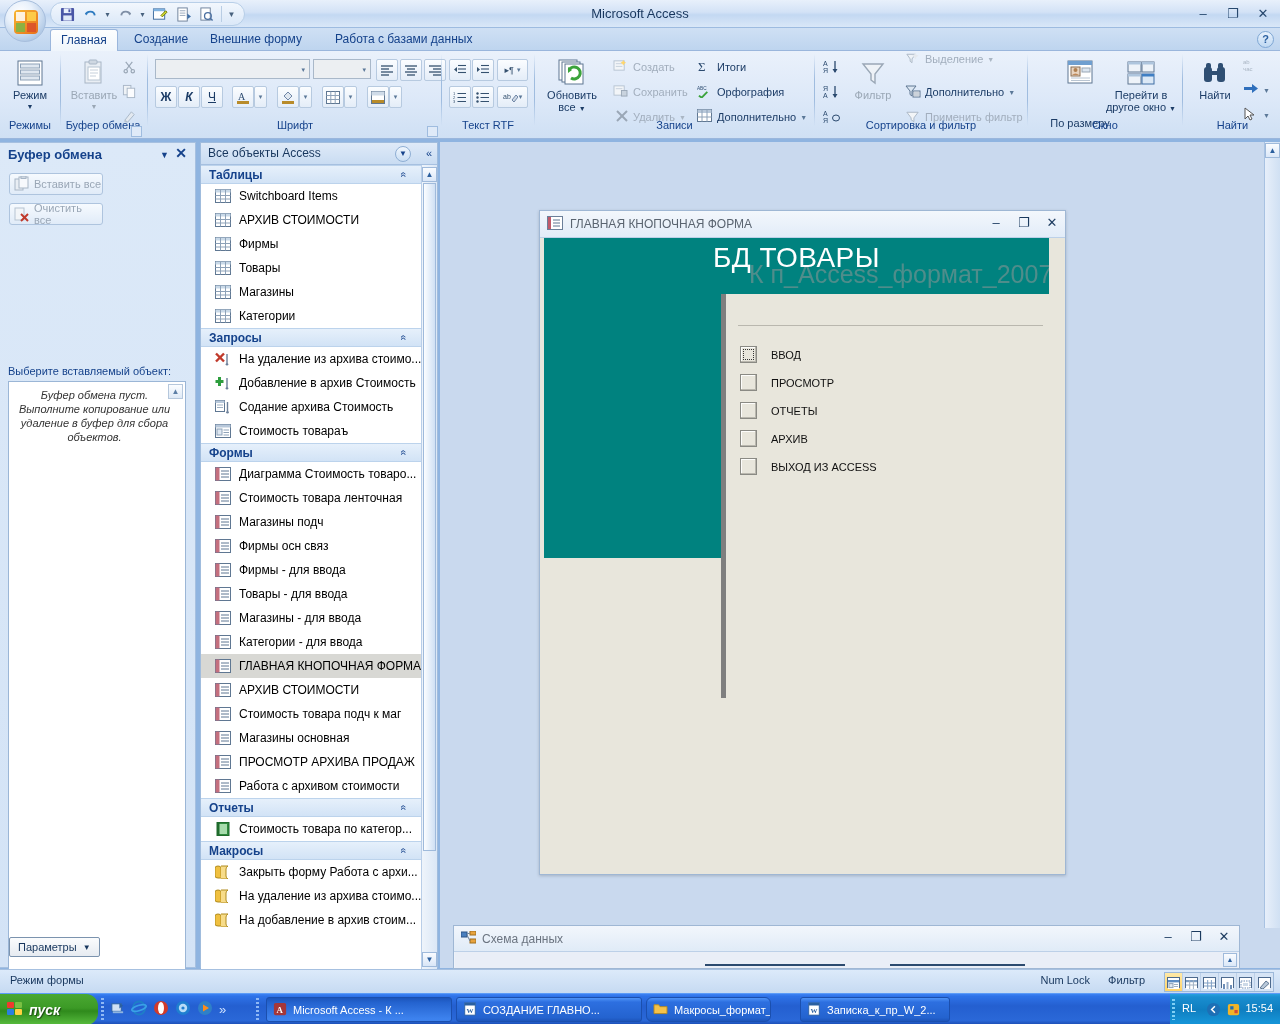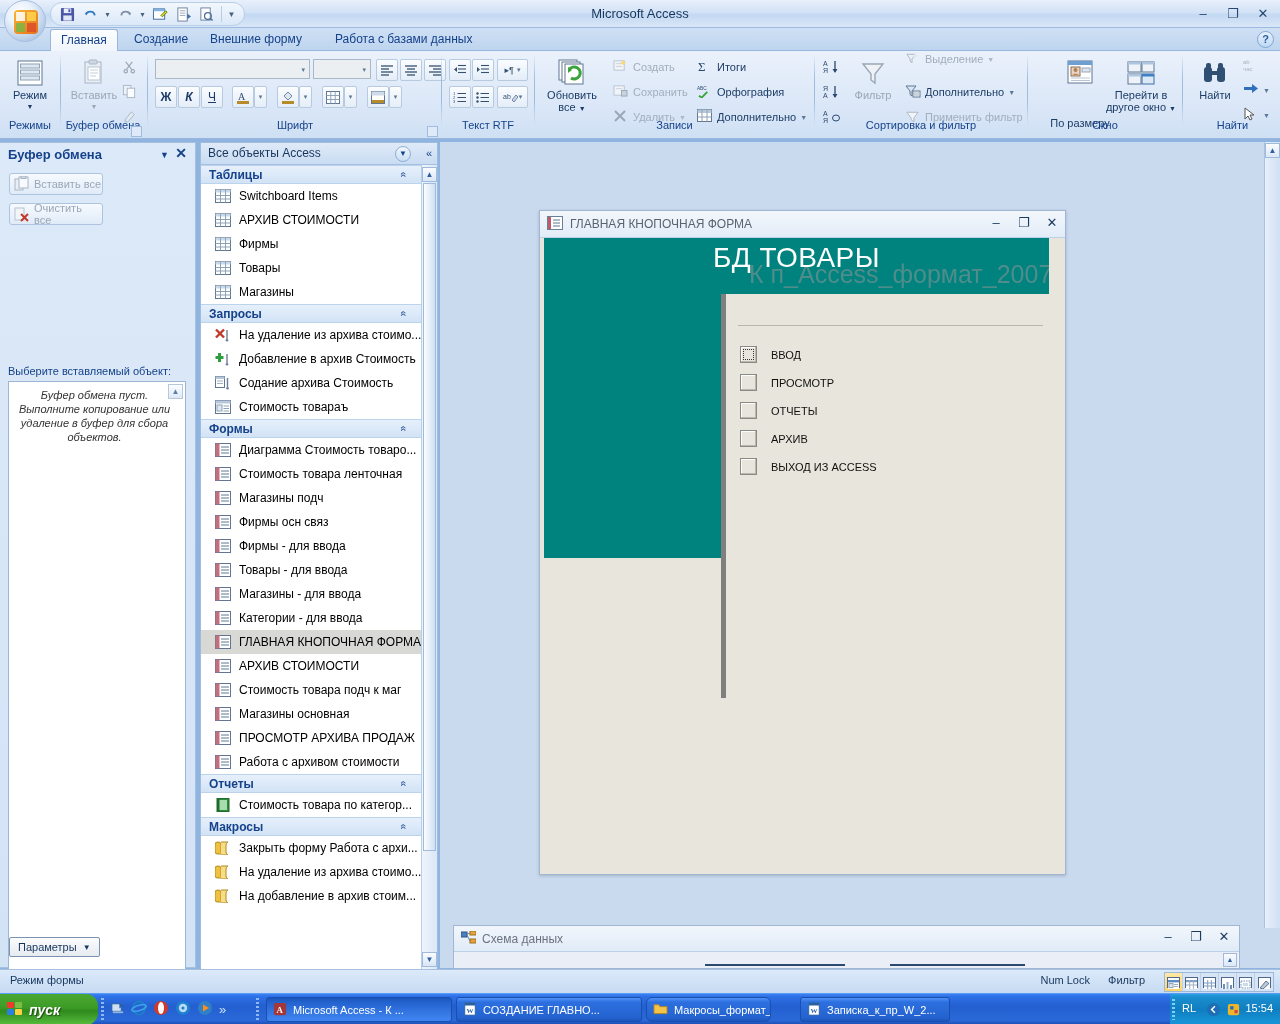--- a/index.html
+++ b/index.html
@@ -613,21 +613,21 @@
         <span>Сохранить</span>
       </div>
       <div class="smallitem" style="left:160px; top:33px;">
         <span class="mi"><svg width="15" height="14" viewBox="0 0 16 14">
               <text x="0" y="6" font-size="5" fill="#2b4a6f">ABC</text>
               <path d="M2 12 l3 2 l6 -6" stroke="#3ba33b" stroke-width="2" fill="none"></path>
             </svg></span>
         <span>Орфография</span>
       </div>
 
-      <div class="smallitem dim" style="left:76px; top:58px;">
+      <div class="smallitem dim" style="left:76px; top:58px;text-align:right;">
         <span class="mi"><svg width="14" height="14" viewBox="0 0 14 14">
               <g stroke="#9aa7b6" stroke-width="2">
                 <line x1="2" y1="2" x2="12" y2="12"></line>
                 <line x1="12" y1="2" x2="2" y2="12"></line>
               </g>
             </svg></span>
         <span>Удалить</span>
         <span class="cdn">▼</span>
       </div>
       <div class="smallitem" style="left:160px; top:58px;">
@@ -898,20 +898,33 @@
               <rect x="0.5" y="0.5" width="15" height="13" fill="#fff" stroke="#5f7792"></rect>
               <rect x="0.5" y="0.5" width="15" height="3" fill="#c9d9e8"></rect>
               <g stroke="#8ea2b8">
                 <line x1="5.5" y1="0.5" x2="5.5" y2="13.5"></line>
                 <line x1="10.5" y1="0.5" x2="10.5" y2="13.5"></line>
                 <line x1="0.5" y1="6.5" x2="15.5" y2="6.5"></line>
                 <line x1="0.5" y1="10" x2="15.5" y2="10"></line>
               </g>
             </svg></span>
           <span>Магазины</span>
+        </div>
+        <div class="nav-item">
+          <span class="ico"><svg width="16" height="14" viewBox="0 0 16 14">
+              <rect x="0.5" y="0.5" width="15" height="13" fill="#fff" stroke="#5f7792"></rect>
+              <rect x="0.5" y="0.5" width="15" height="3" fill="#c9d9e8"></rect>
+              <g stroke="#8ea2b8">
+                <line x1="5.5" y1="0.5" x2="5.5" y2="13.5"></line>
+                <line x1="10.5" y1="0.5" x2="10.5" y2="13.5"></line>
+                <line x1="0.5" y1="6.5" x2="15.5" y2="6.5"></line>
+                <line x1="0.5" y1="10" x2="15.5" y2="10"></line>
+              </g>
+            </svg></span>
+          <span>Категории</span>
         </div>
         <div class="grp-hdr">
           <span>Запросы</span>
           <span class="chev" style="transform: rotate(90deg);">«</span>
         </div>
         <div class="nav-item">
           <span class="ico"><svg width="16" height="14" viewBox="0 0 16 14">
               <g stroke="#c0392b" stroke-width="2.4">
                 <line x1="1" y1="1.5" x2="9" y2="9.5"></line>
                 <line x1="9" y1="1.5" x2="1" y2="9.5"></line>

